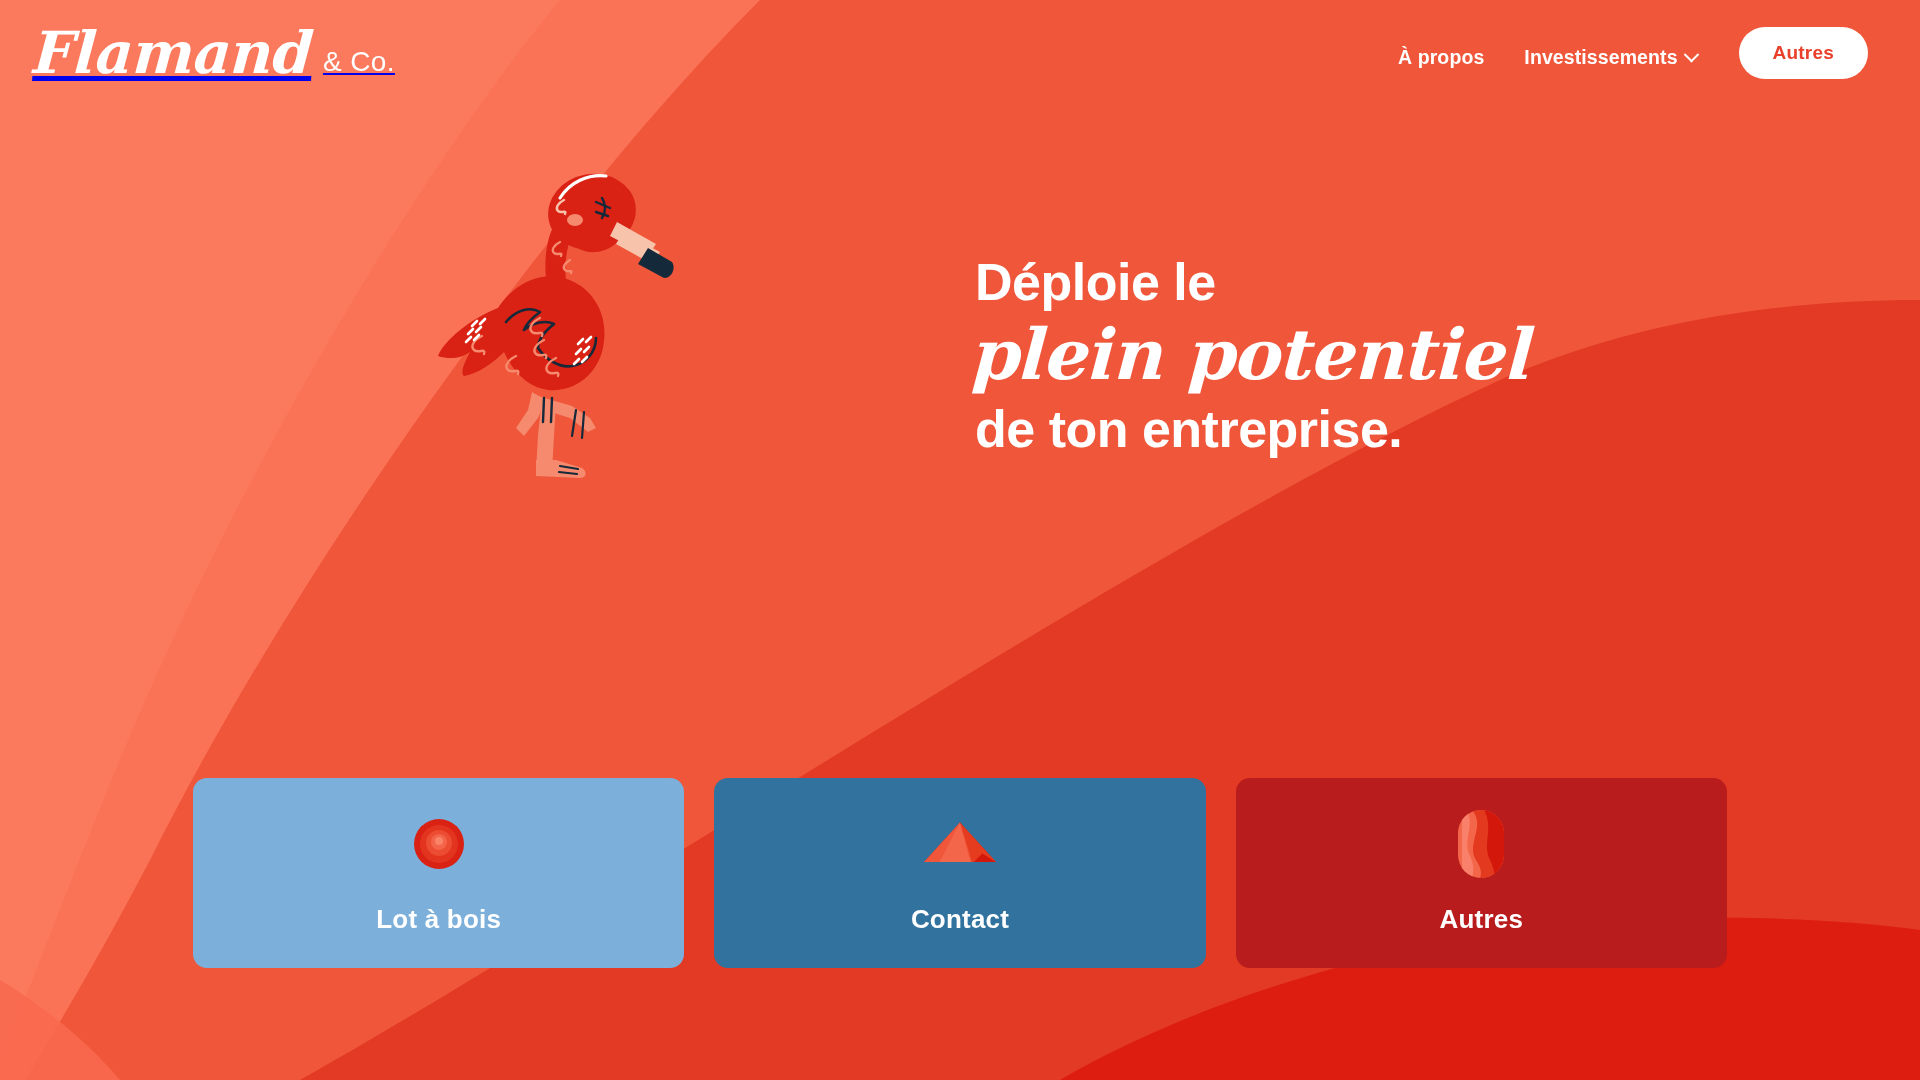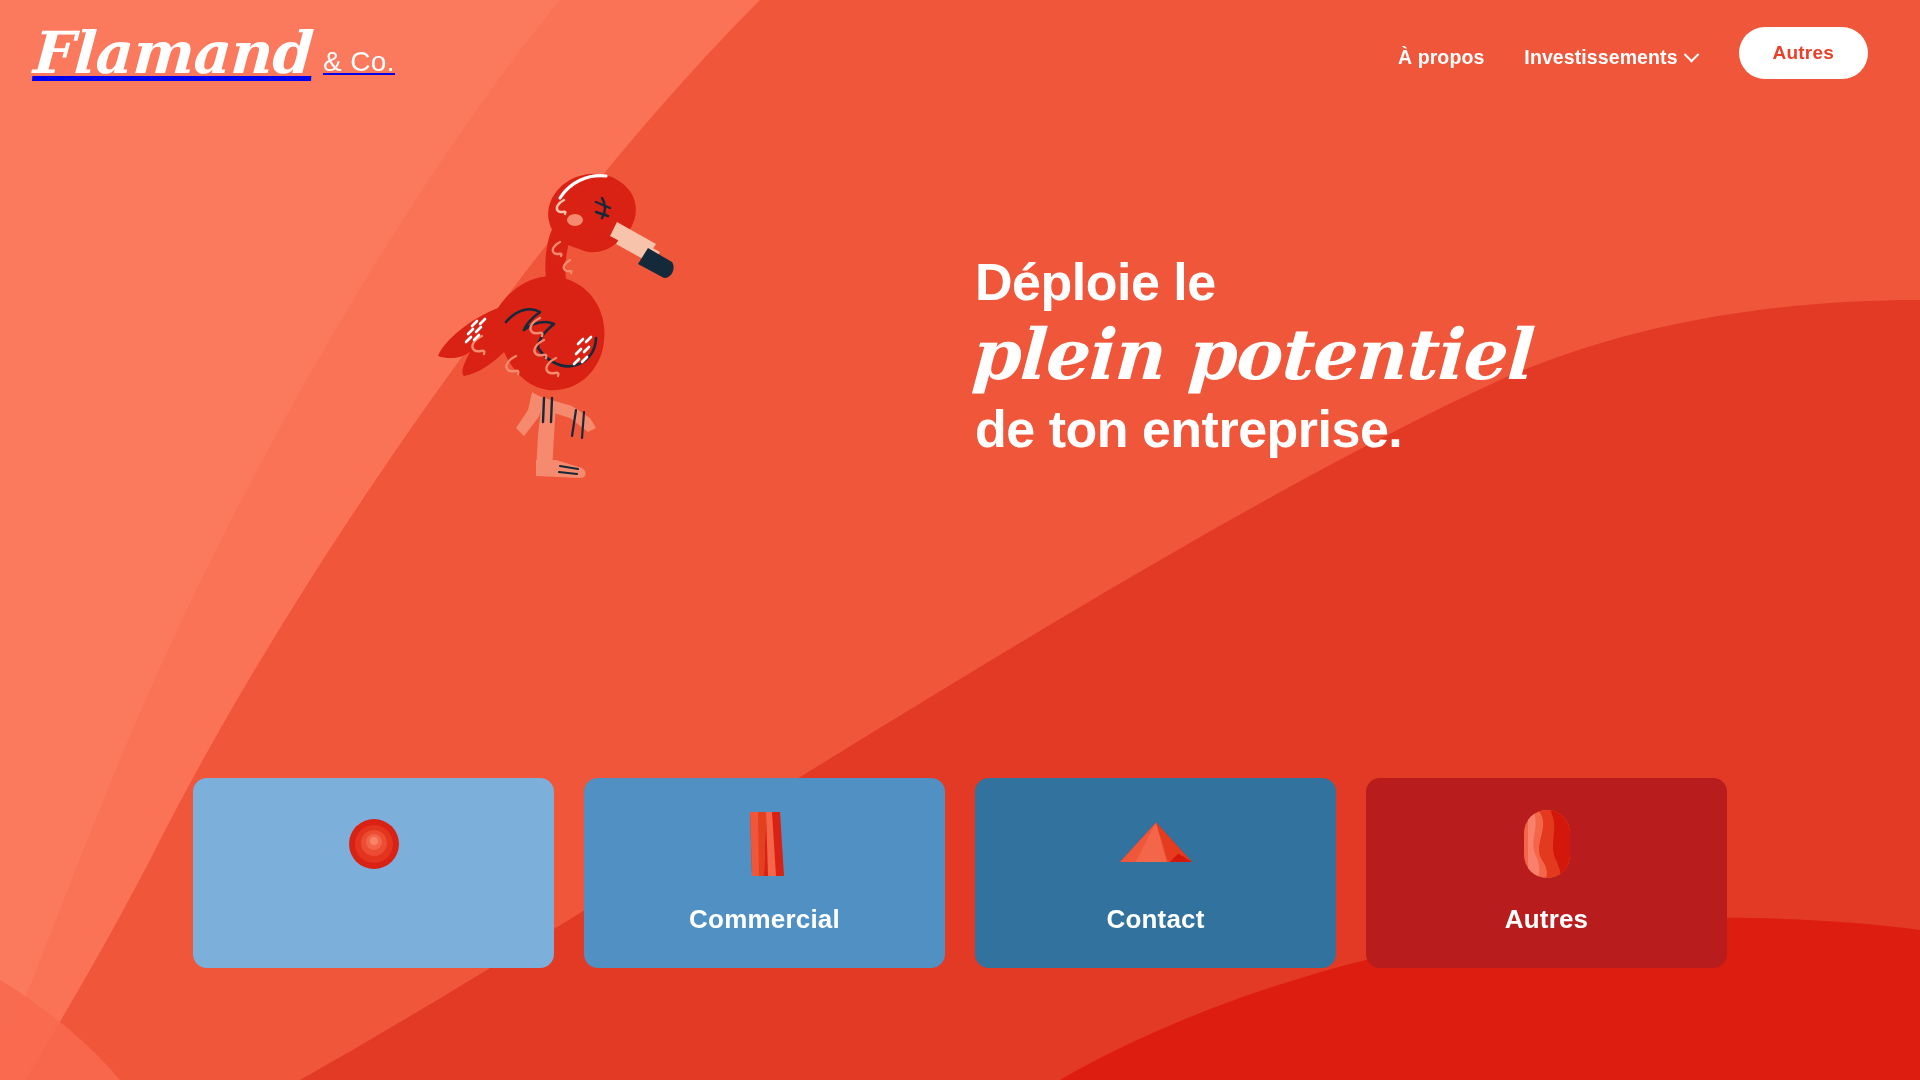--- a/index.html
+++ b/index.html
@@ -282,33 +282,23 @@
     <a class="card" href="#" style="background:#7cb0da">
       <span class="card-icon">
         <svg width="54" height="54" viewBox="0 0 54 54" aria-hidden="true">
           <circle cx="27" cy="27" r="25" fill="#d92114"></circle>
           <circle cx="27" cy="27" r="19" fill="#e2341f"></circle>
           <circle cx="27" cy="26" r="13" fill="#ec4c32"></circle>
           <circle cx="27" cy="25" r="8" fill="#f4644a"></circle>
           <circle cx="27" cy="24" r="4" fill="#fa8468"></circle>
         </svg>
       </span>
+      <span class="card-label">Lot à bois</span>
     </a>
 
-    <a class="card" href="#" style="background:#5190c2">
-      <span class="card-icon">
-        <svg width="46" height="64" viewBox="0 0 46 64" aria-hidden="true">
-          <path d="M8,0 L38,0 L42,64 L10,64 Z" fill="#d92114"></path>
-          <path d="M8,0 L24,0 L22,64 L10,64 Z" fill="#ef563a"></path>
-          <path d="M16,0 L24,0 L22,64 L17,64 Z" fill="#e2401f"></path>
-          <path d="M24,0 L30,0 L34,64 L26,64 Z" fill="#f4664a"></path>
-        </svg>
-      </span>
-      <span class="card-label">Commercial</span>
-    </a>
 
     <a class="card" href="#" style="background:#31739e">
       <span class="card-icon">
         <svg width="84" height="50" viewBox="0 0 84 50" aria-hidden="true">
           <path d="M42,0 L84,46 L0,46 Z" fill="#d92114"></path>
           <path d="M42,0 L68,46 L0,46 Z" fill="#ef563a"></path>
           <path d="M42,0 L54,46 L18,46 Z" fill="#f4664a"></path>
           <path d="M42,0 L84,46 L56,46 Z" fill="#e53b1e"></path>
           <path d="M68,36 L84,46 L58,46 Z" fill="#d3180b"></path>
         </svg>

